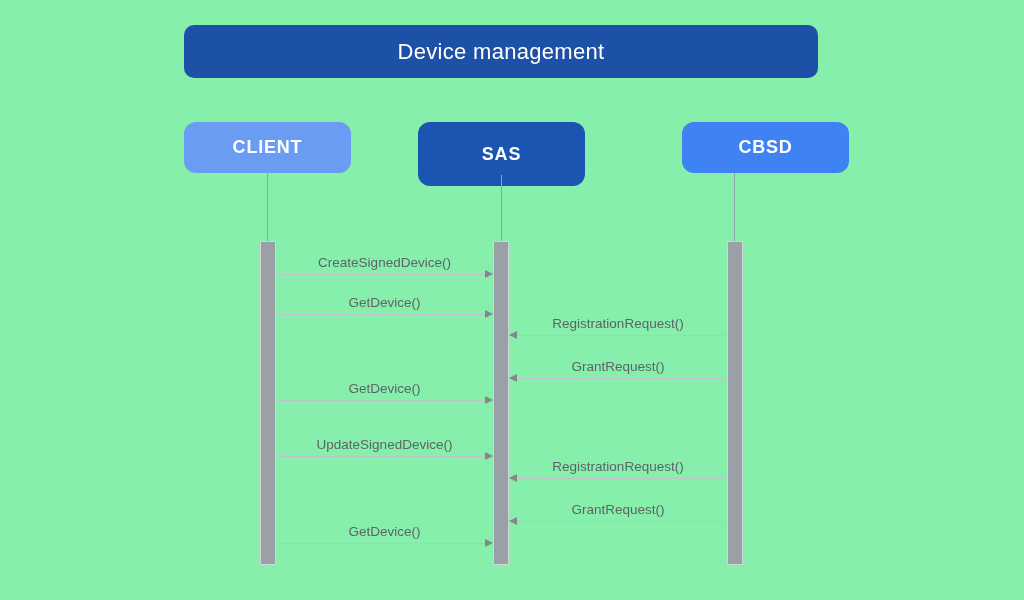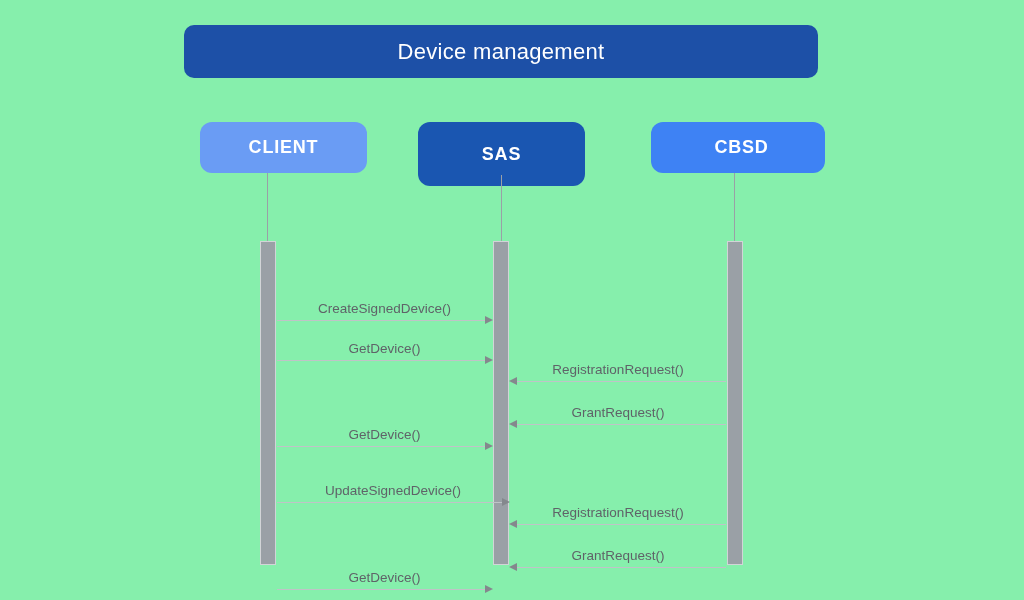--- a/index.html
+++ b/index.html
@@ -33,23 +33,23 @@
     position: absolute;
     top: 122px;
     width: 167px; height: 51px;
     border-radius: 12px;
     display: flex; align-items: center; justify-content: center;
     color: #ffffff;
     font-size: 18px;
     font-weight: 700;
     letter-spacing: 0.8px;
   }
-  .actor.client { left: 184px; background: #6a9cf4; margin-left: 16px; }
+  .actor.client { left: 184px; background: #6a9cf4; }
   .actor.sas    { left: 418px; background: #1a56b1; height: 64px; }
-  .actor.cbsd   { left: 651px; background: #3e82f4; padding-left: 7px; }
+  .actor.cbsd   { left: 682px; background: #3e82f4; }
   
   .lifeline {
     position: absolute;
     top: 173px; height: 68px;
     width: 1.5px;
     background: #9aa0a6;
   }
   .lifeline.client { left: 266.5px; }
   .lifeline.sas    { left: 500.5px; top: 175px; height: 66px; }
   .lifeline.cbsd   { left: 733.5px; }
@@ -62,21 +62,20 @@
     border: 1px solid #d2d4d7;
     box-sizing: border-box;
   }
   .activation.client { left: 260px; }
   .activation.sas    { left: 493px; }
   .activation.cbsd   { left: 727px; }
   
   .message {
     position: absolute;
     height: 24px;
-    margin-top: 46px;
   }
   .msg-label {
     position: absolute;
     left: 0; right: 0; bottom: 5px;
     text-align: center;
     font-size: 13.5px;
     color: #5f6368;
     white-space: nowrap;
   }
   .msg-line {
@@ -155,21 +154,21 @@
         <div class="msg-line">
           <i class="head left"></i>
         </div>
       </div>
       <div class="message" style="left: 277px; width: 215px; top: 377px;">
         <div class="msg-label">GetDevice()</div>
         <div class="msg-line">
           <i class="head right"></i>
         </div>
       </div>
-      <div class="message" style="left: 277px; width: 215px; top: 433px; padding-left: 17px;">
+      <div class="message" style="left: 277px; width: 215px; top: 433px;">
         <div class="msg-label">UpdateSignedDevice()</div>
         <div class="msg-line">
           <i class="head right"></i>
         </div>
       </div>
       <div class="message" style="left: 510px; width: 216px; top: 455px;">
         <div class="msg-label">RegistrationRequest()</div>
         <div class="msg-line">
           <i class="head left"></i>
         </div>

